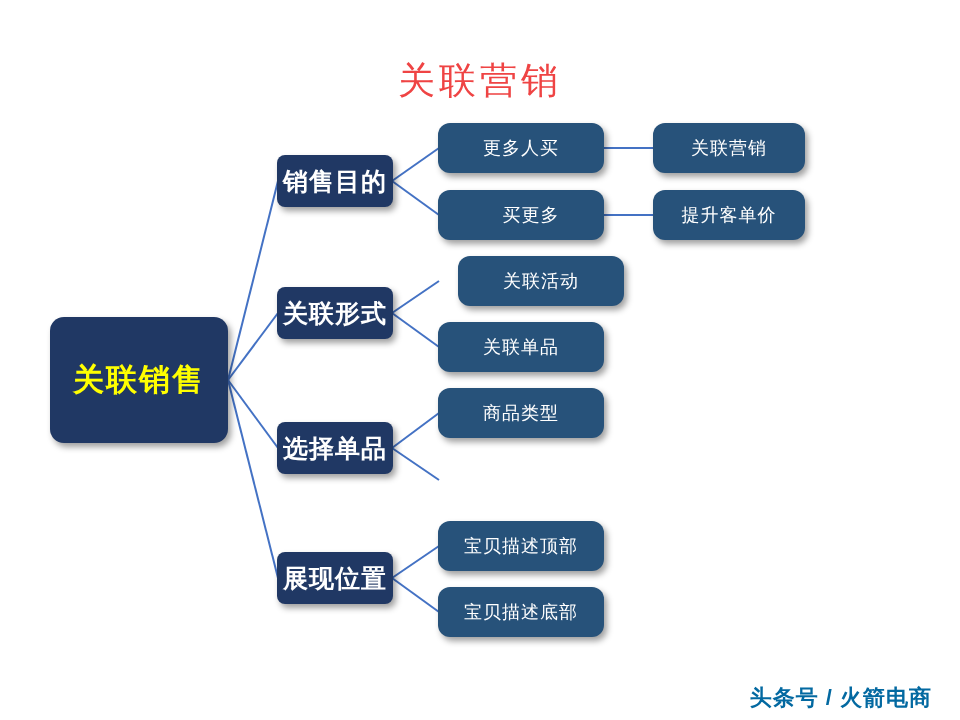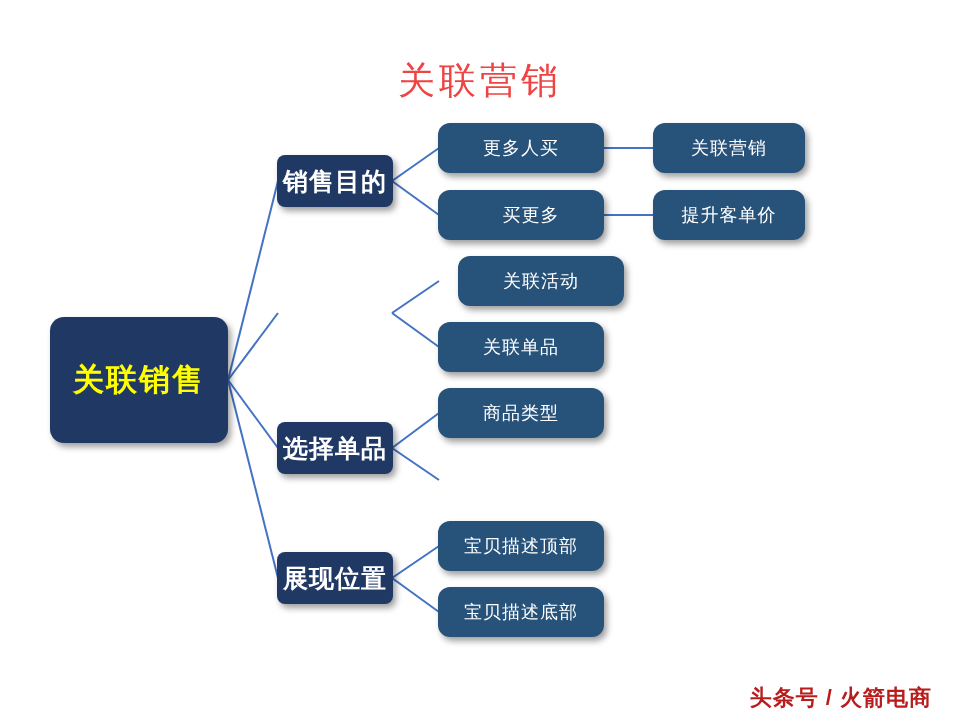--- a/index.html
+++ b/index.html
@@ -26,21 +26,21 @@
   .branch{
     background:var(--branch-bg,#203864);border-radius:8px;
     font-size:25px;font-weight:700;letter-spacing:1px;
   }
   .leaf{
     background:var(--leaf-bg,#27527a);border-radius:12px;
     font-size:18px;font-weight:400;letter-spacing:1px;
   }
   .watermark{
     position:absolute;right:28px;top:683px;
-    font-size:22px;font-weight:700;color:#b91c1c;letter-spacing:1px;
+    font-size:22px;font-weight:700;color:#0369a1;letter-spacing:1px;
     font-family:"Liberation Sans","DejaVu Sans",sans-serif;
   }
 </style>
 </head>
 <body>
 
 <div class="canvas">
 
   <svg class="connectors" viewBox="0 0 960 720">
 
@@ -63,20 +63,21 @@
 
     <line x1="603" y1="148" x2="654" y2="148"></line>
     <line x1="603" y1="215" x2="654" y2="215"></line>
   </svg>
 
   <h1 class="title">关联营销</h1>
 
   <div class="node root" style="left:50px;top:317px;width:178px;height:126px;">关联销售</div>
 
   <div class="node branch" style="left:277px;top:155px;width:116px;height:52px;">销售目的</div>
+  <div class="node branch" style="left:277px;top:287px;width:116px;height:52px;">关联形式</div>
   <div class="node branch" style="left:277px;top:422px;width:116px;height:52px;">选择单品</div>
   <div class="node branch" style="left:277px;top:552px;width:116px;height:52px;">展现位置</div>
 
   <div class="node leaf" style="left:438px;top:123px;width:166px;height:50px;">更多人买</div>
   <div class="node leaf" style="left:438px;top:190px;width:166px;height:50px;padding-left:20px;">买更多</div>
   <div class="node leaf" style="left:438px;top:256px;width:166px;height:50px;margin-left:20px;">关联活动</div>
   <div class="node leaf" style="left:438px;top:322px;width:166px;height:50px;">关联单品</div>
   <div class="node leaf" style="left:438px;top:388px;width:166px;height:50px;">商品类型</div>
   <div class="node leaf" style="left:438px;top:521px;width:166px;height:50px;">宝贝描述顶部</div>
   <div class="node leaf" style="left:438px;top:587px;width:166px;height:50px;">宝贝描述底部</div>

